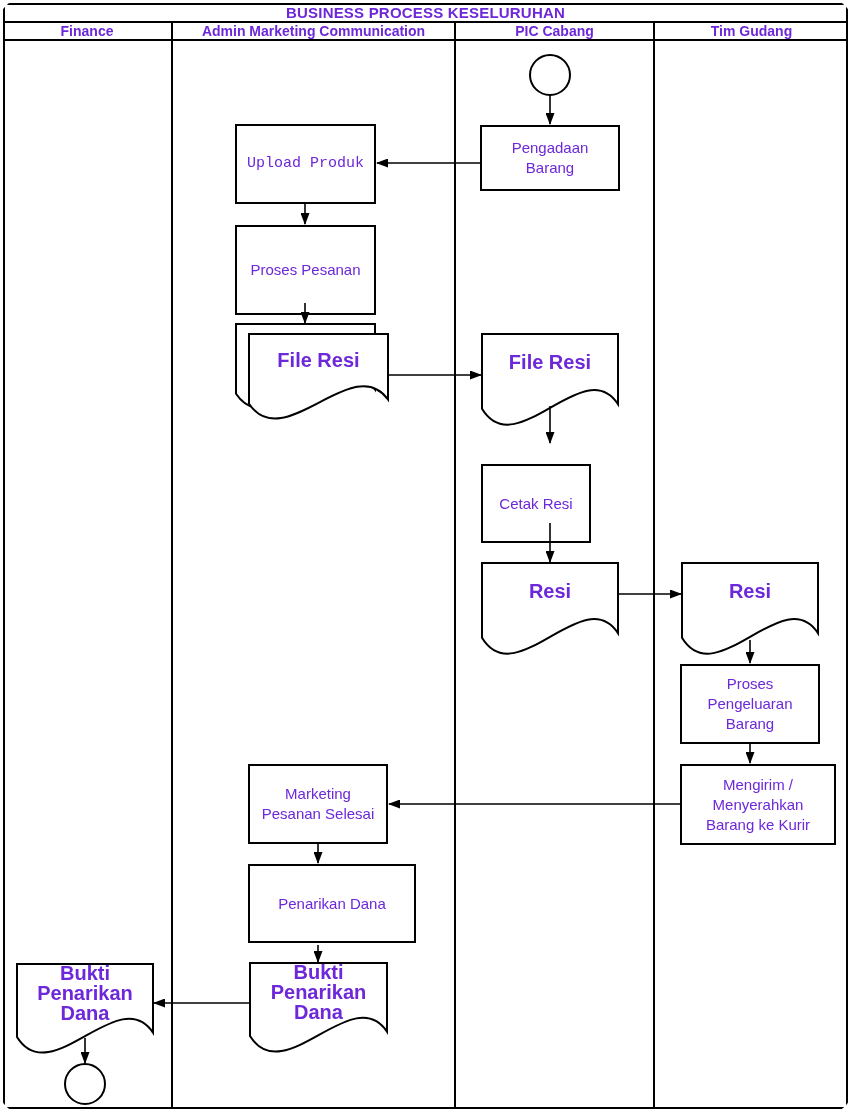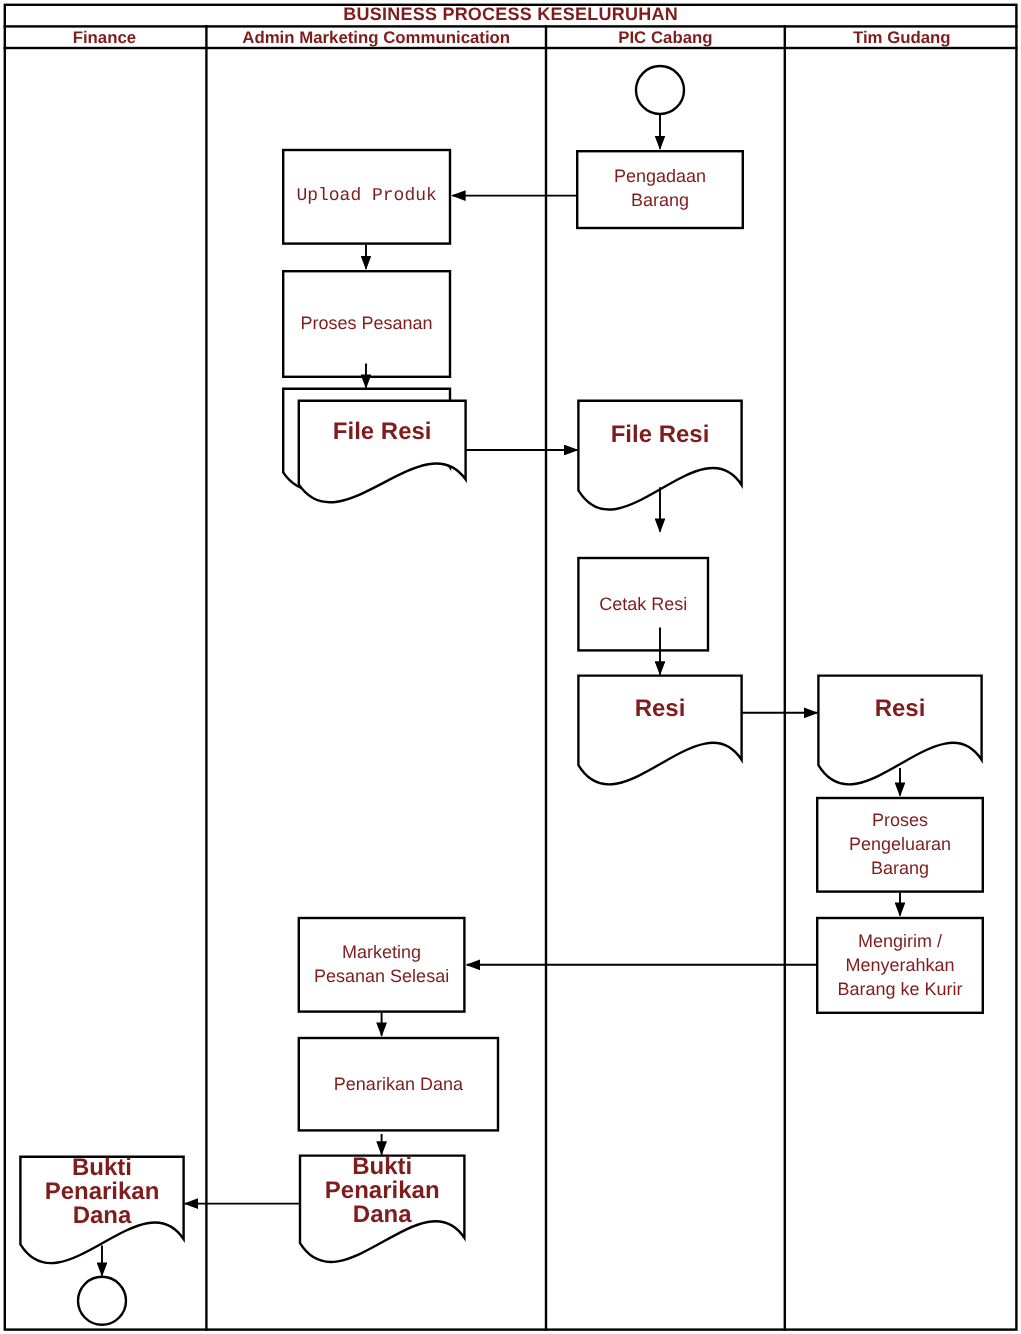--- a/index.html
+++ b/index.html
@@ -2,22 +2,23 @@
 <html><head>
 <meta charset="utf-8">
 <style>
   html, body { margin: 0; padding: 0; background: #ffffff; }
   .canvas {
     position: relative;
     width: 851px;
     height: 1112px;
     background: #ffffff;
     font-family: "Liberation Sans", sans-serif;
-    color: #7f1d1d;
+    color: #6d28d9;
     overflow: hidden;
+    border-radius: 20px;
   }
   .frame {
     position: absolute;
     left: 3px; top: 3px;
     width: 845px; height: 1106px;
     border: 2px solid #000;
     box-sizing: border-box;
   }
   .hline { position: absolute; height: 2px; background: #000; }
   .vline { position: absolute; width: 2px; background: #000; }
@@ -99,21 +100,21 @@
   </svg>
 
   <div class="box" style="left:480px; top:125px; width:140px; height:66px;">Pengadaan
 Barang</div>
   <div class="box" style="left:235px; top:124px; width:141px; height:80px;font-family:Liberation Mono, monospace;">Upload Produk</div>
   <div class="box" style="left:235px; top:225px; width:141px; height:90px;">Proses Pesanan</div>
   <div class="box" style="left:481px; top:464px; width:110px; height:79px;">Cetak Resi</div>
   <div class="box" style="left:680px; top:664px; width:140px; height:80px;">Proses
 Pengeluaran
 Barang</div>
-  <div class="box" style="left:680px; top:764px; width:140px; height:81px;">Mengirim /
+  <div class="box" style="left:680px; top:764px; width:156px; height:81px;">Mengirim /
 Menyerahkan
 Barang ke Kurir</div>
   <div class="box" style="left:248px; top:764px; width:140px; height:80px;">Marketing
 Pesanan Selesai</div>
   <div class="box" style="left:248px; top:864px; width:168px; height:79px;">Penarikan Dana</div>
 
   <div class="doc-label" style="left:249px; top:334px; width:139px; height:52px;">File Resi</div>
   <div class="doc-label" style="left:482px; top:334px; width:136px; height:56px;">File Resi</div>
   <div class="doc-label" style="left:482px; top:563px; width:136px; height:56px;">Resi</div>
   <div class="doc-label" style="left:682px; top:563px; width:136px; height:56px;">Resi</div>

